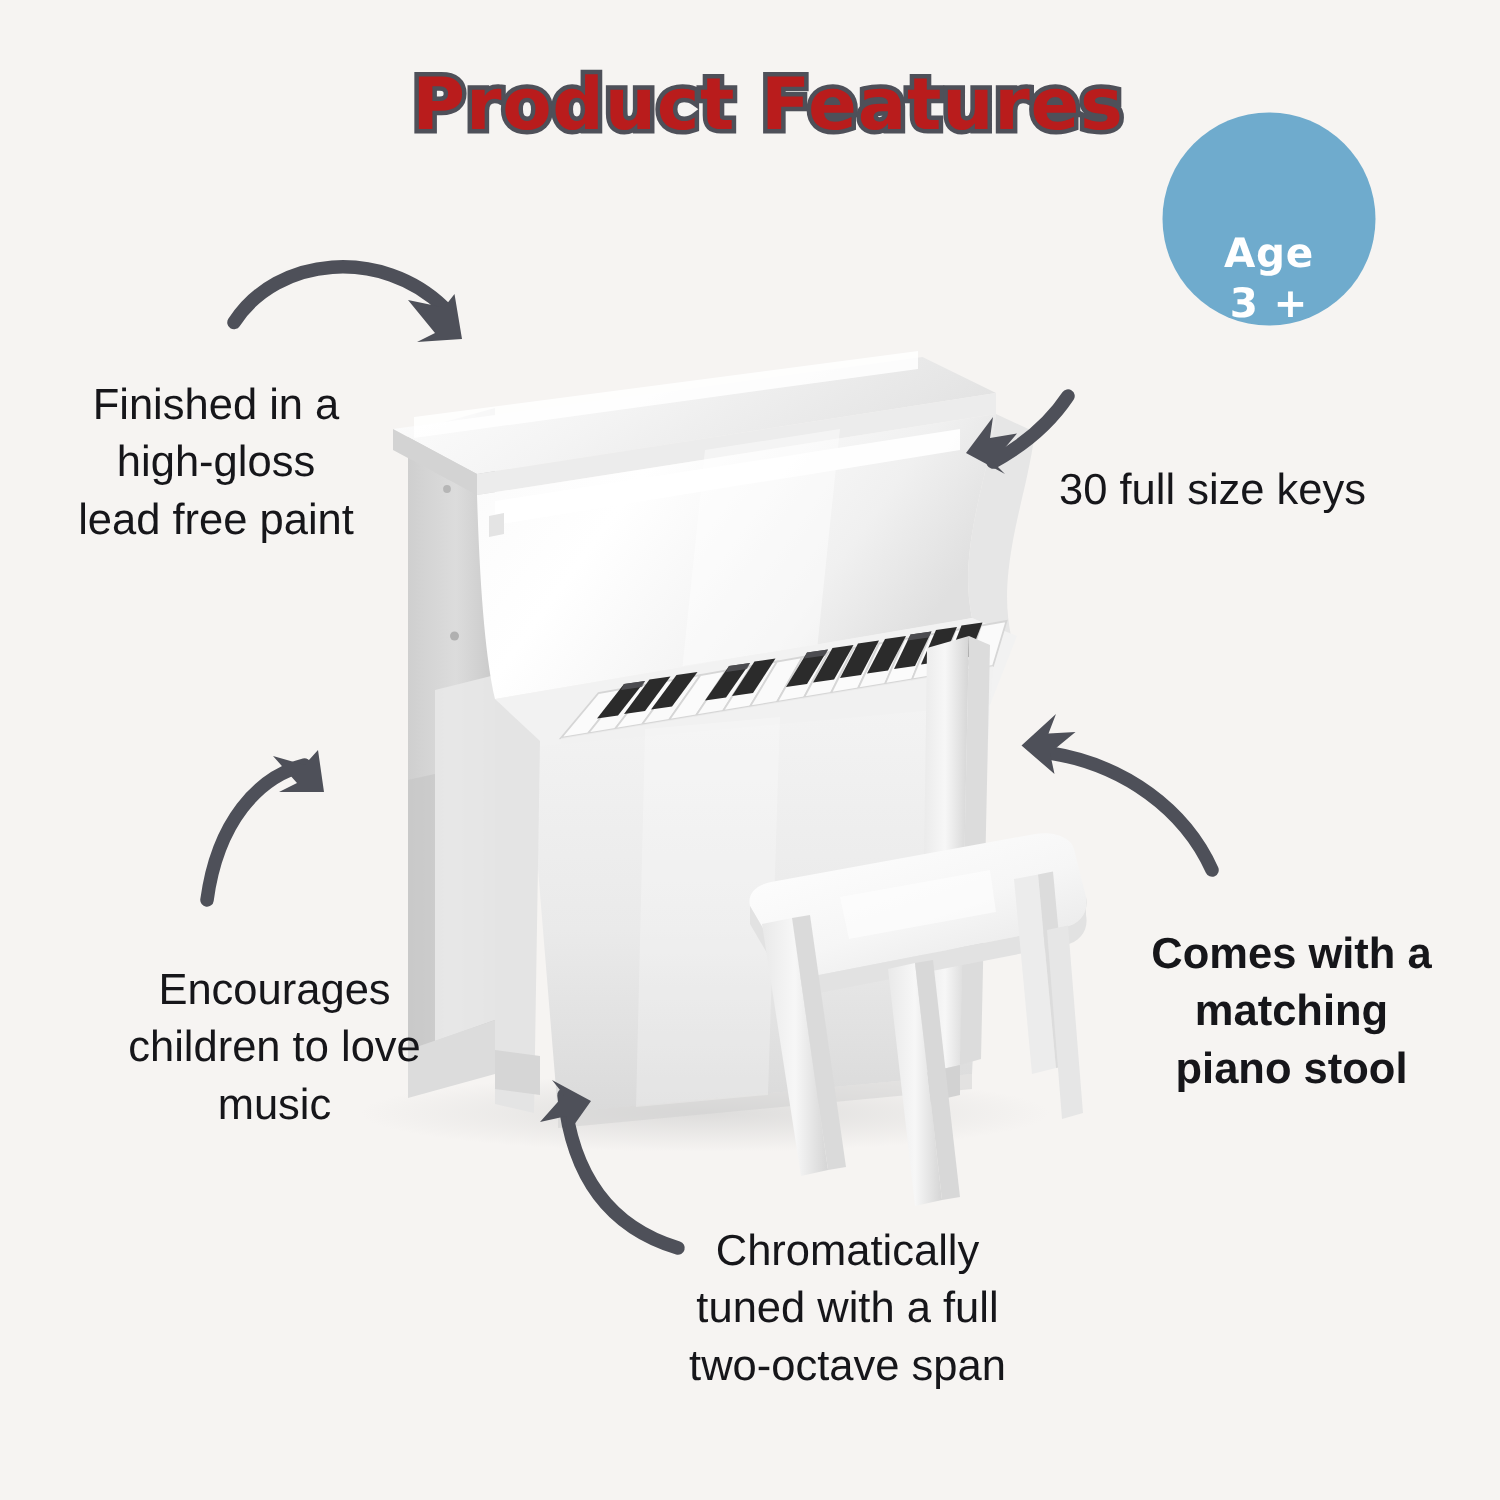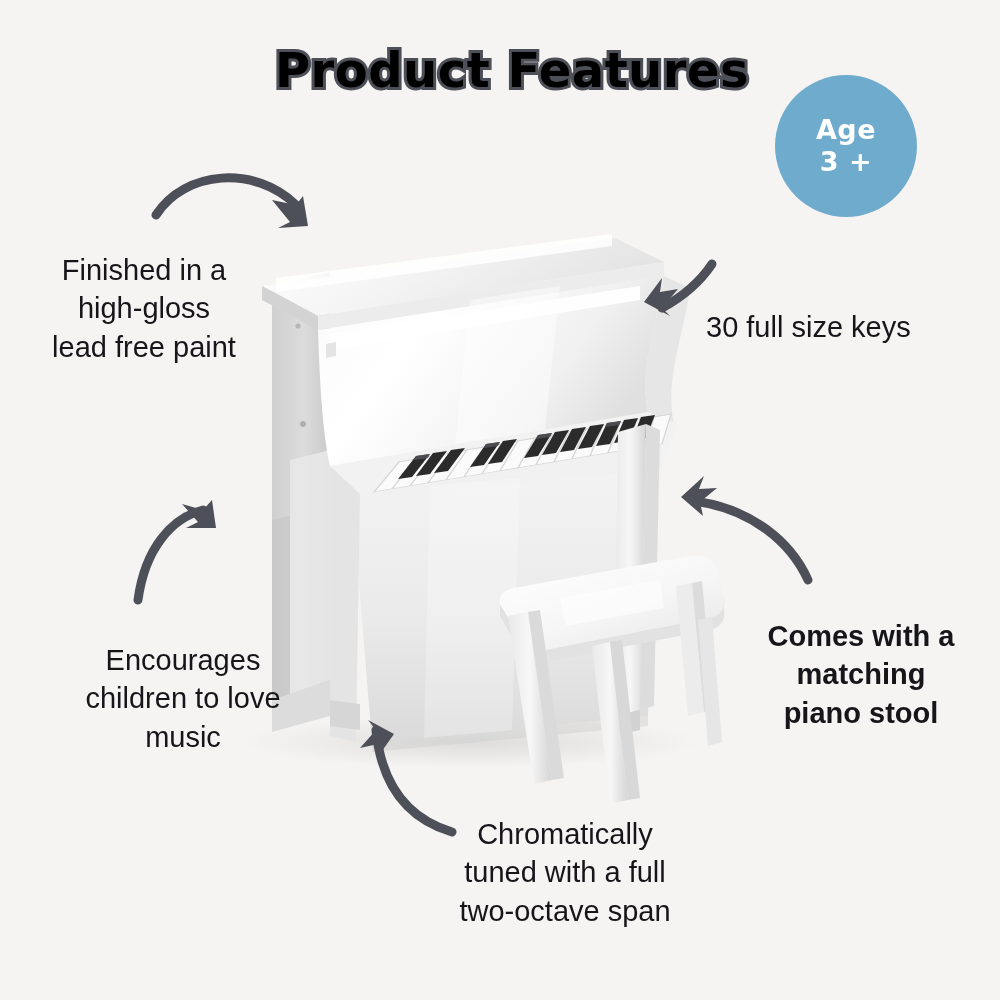--- a/index.html
+++ b/index.html
@@ -16,39 +16,39 @@
   }
 
   
   #page-title {
     position:absolute;
     left:0; right:0; top:42px;
     text-align:center;
     font-size:48px;
     font-weight:bold;
     letter-spacing:0.5px;
-    color:#000000;
+    color:#b91c1c;
     font-family:"DejaVu Sans", sans-serif;
     -webkit-text-stroke:6px #4e5059;
     paint-order:stroke fill;
     text-shadow:0 0 0 #4e5059;
     margin-left:24px;
   }
 
   
   #age-badge {
     position:absolute;
     left:775px; top:75px;
     width:142px; height:142px;
     border-radius:50%;
     background:#6fabcd;
     display:flex;
     flex-direction:column;
     align-items:center;
-    justify-content:center;
+    justify-content:flex-end;
     gap:4px;
   }
   #age-badge .badge-line {
     color:#ffffff;
     font-family:"DejaVu Sans", sans-serif;
     font-weight:bold;
     font-size:27px;
     line-height:1.05;
     letter-spacing:0.5px;
   }

